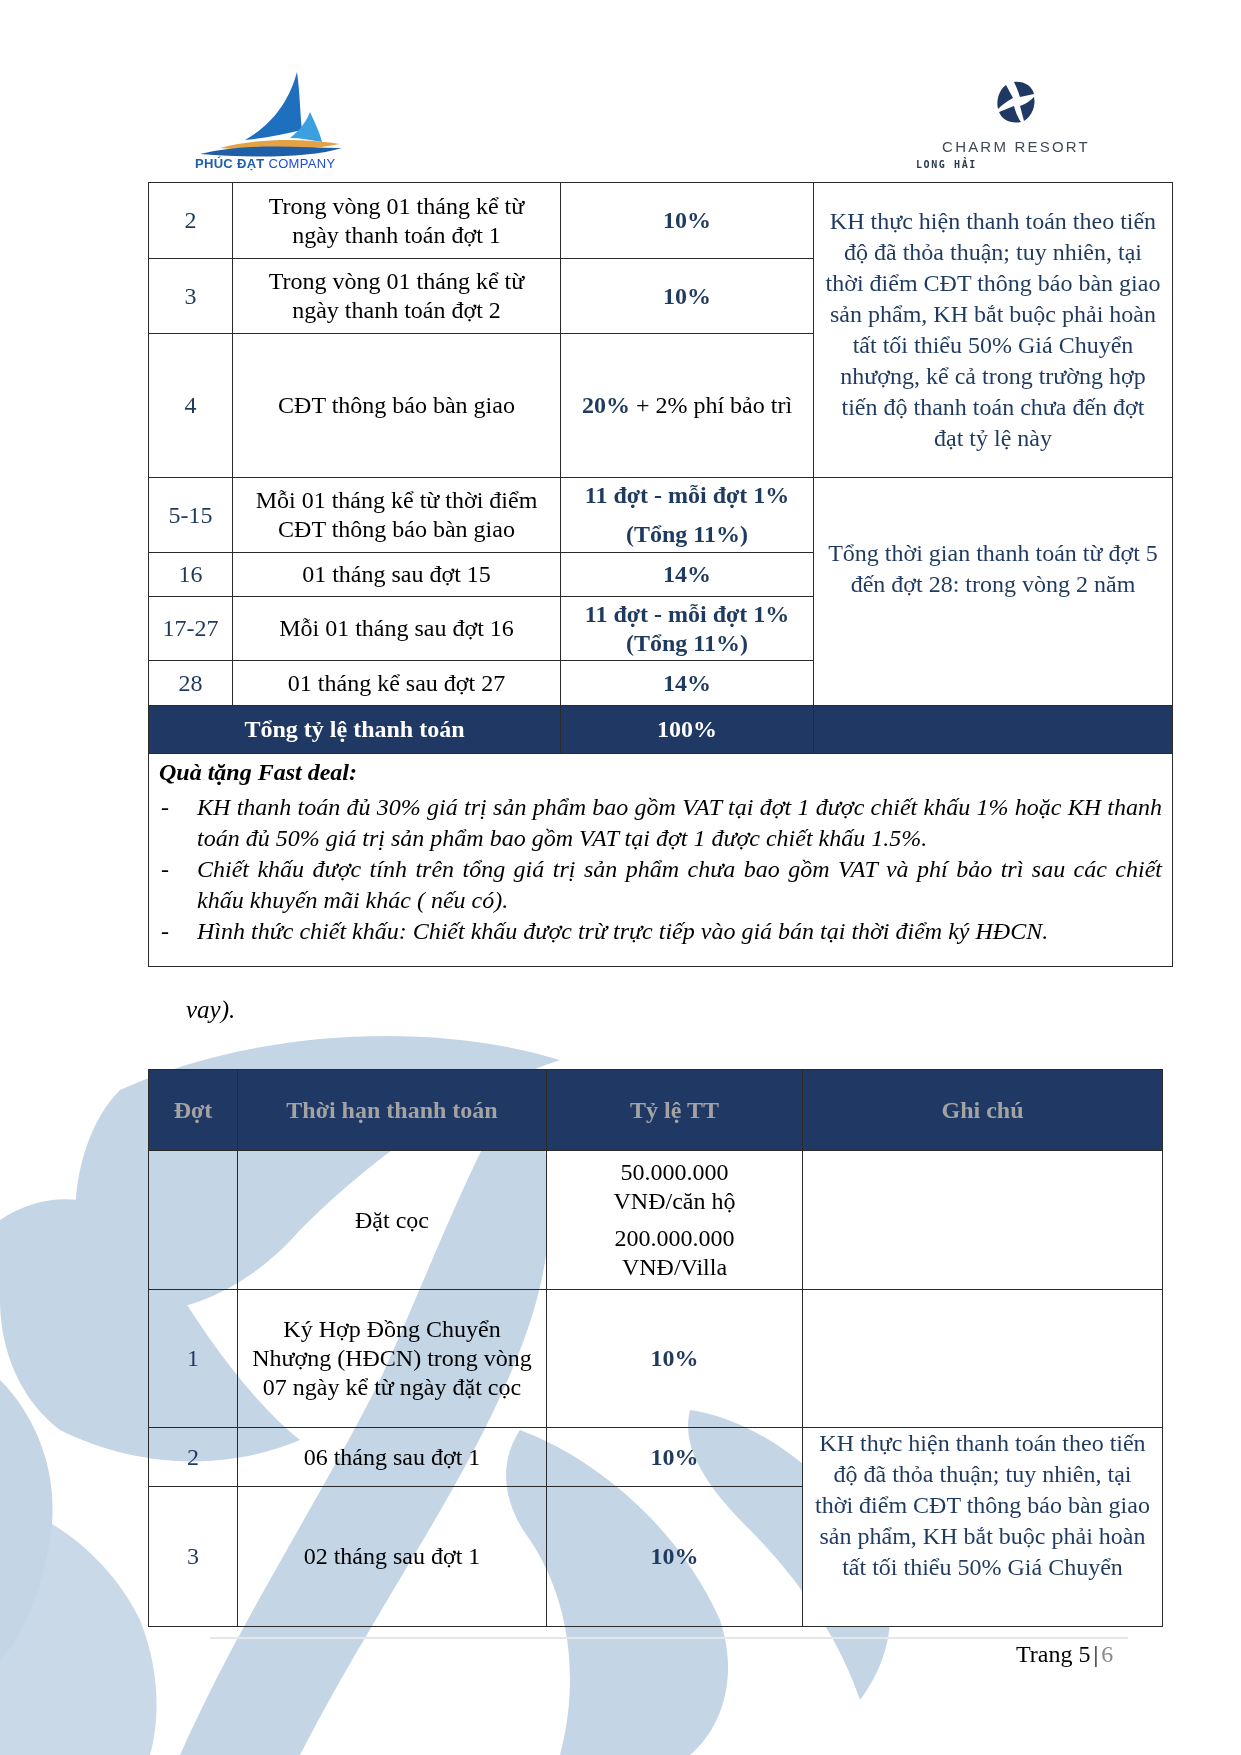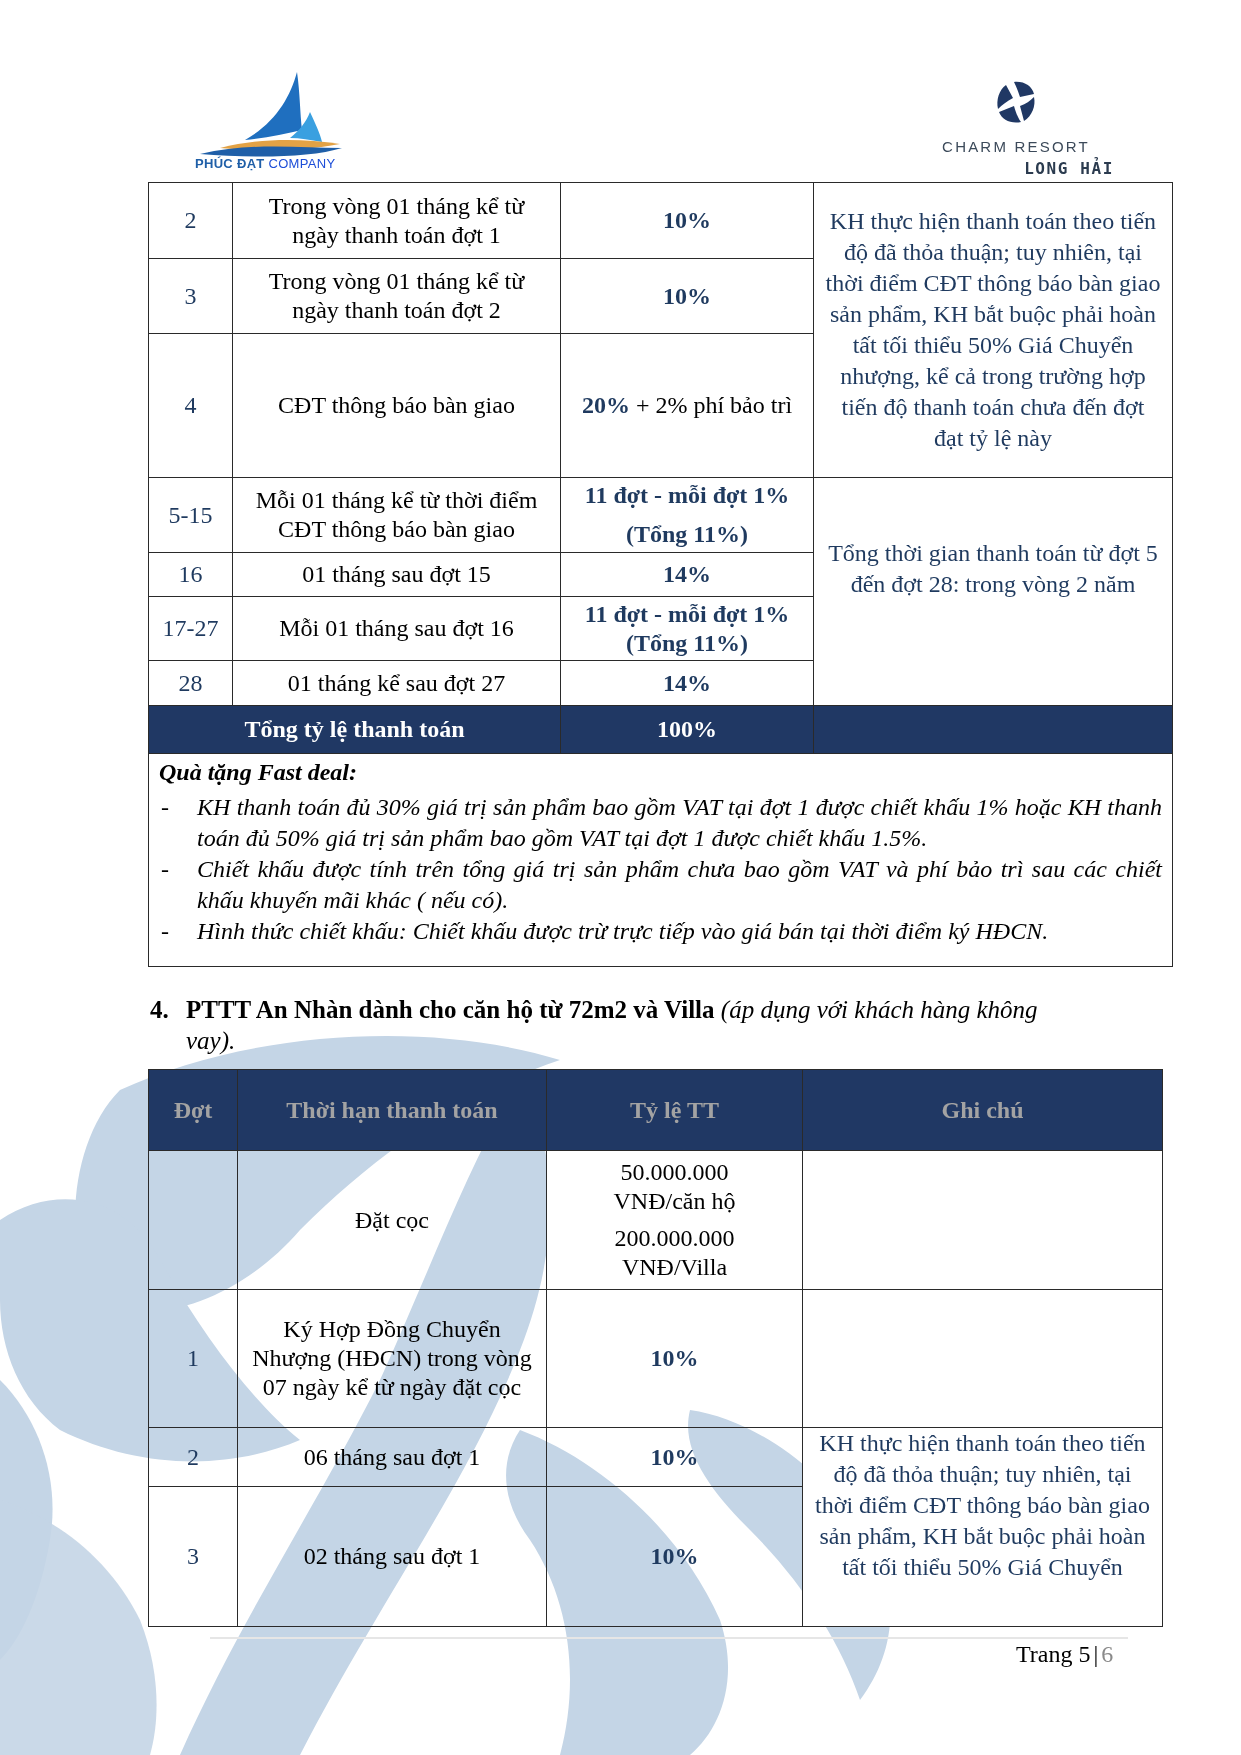--- a/index.html
+++ b/index.html
@@ -6,21 +6,21 @@
   body { width:1241px; height:1755px; position:relative; background:#ffffff; overflow:hidden;
          font-family:"Liberation Serif", "DejaVu Serif", serif; color:#000; }
   .abs { position:absolute; }
   .watermark { position:absolute; left:0; top:0; width:1241px; height:1755px; z-index:0; pointer-events:none; }
   .layer { position:absolute; z-index:1; }
   
   .pd-text { position:absolute; left:195px; top:157px; font-family:"Liberation Sans","DejaVu Sans",sans-serif; font-size:13px; letter-spacing:0.3px; white-space:nowrap; }
   .pd-text .b1 { color:#1f5fa8; font-weight:bold; }
   .pd-text .b2 { color:#1d4ed8; }
   .cr-name { position:absolute; left:937px; top:138px; width:158px; text-align:center; font-family:"Liberation Sans","DejaVu Sans",sans-serif; font-size:15px; letter-spacing:2.2px; color:#3c4a5a; white-space:nowrap; }
-  .cr-sub { position:absolute; left:956px; top:159px; width:158px; text-align:right; font-family:"DejaVu Sans Mono","Liberation Mono",monospace; font-size:16px; letter-spacing:1.6px; color:#2b3b4f; font-weight:bold; }
+  .cr-sub { position:absolute; left:916px; top:159px; width:158px; text-align:left; font-family:"DejaVu Sans Mono","Liberation Mono",monospace; font-size:10px; letter-spacing:1.6px; color:#2b3b4f; font-weight:bold; }
 
   
   .t { position:absolute; border-collapse:collapse; table-layout:fixed; z-index:1; }
   .t td { border:1.3px solid #2a2a2a; text-align:center; vertical-align:middle; padding:0 3px; font-size:24px; line-height:29px; }
   .t1 { left:148px; top:182px; width:1024px; }
   .num { color:#1f3a5f; }
   .pct { color:#1f3a5f; font-weight:bold; }
   .note { color:#1f3a5f; }
   .navy td.nv { background:#203864; color:#ffffff; font-weight:bold; }
   .fast { text-align:left !important; padding:0 10px !important; vertical-align:top !important; }
@@ -153,21 +153,20 @@
         <li><span class="dash">-</span><span>KH thanh toán đủ 30% giá trị sản phẩm bao gồm VAT tại đợt 1 được chiết khấu 1% hoặc KH thanh toán đủ 50% giá trị sản phẩm bao gồm VAT tại đợt 1 được chiết khấu 1.5%.</span></li>
         <li><span class="dash">-</span><span>Chiết khấu được tính trên tổng giá trị sản phẩm chưa bao gồm VAT và phí bảo trì sau các chiết khấu khuyến mãi khác ( nếu có).</span></li>
         <li><span class="dash">-</span><span>Hình thức chiết khấu: Chiết khấu được trừ trực tiếp vào giá bán tại thời điểm ký HĐCN.</span></li>
       </ul>
     </td>
   </tr>
 </tbody>
   </table>
 
 <div class="h4">
-  <div><span class="n">4.</span><span class="bt">PTTT An Nhàn dành cho căn hộ từ 72m2 và Villa</span> <span class="it">(áp dụng với khách hàng không</span></div>
   <div class="l2">vay).</div>
 </div>
 
 <table class="t t2">
   <colgroup>
       <col style="width:89px">
       <col style="width:309px">
       <col style="width:256px">
       <col style="width:360px">
     </colgroup>

